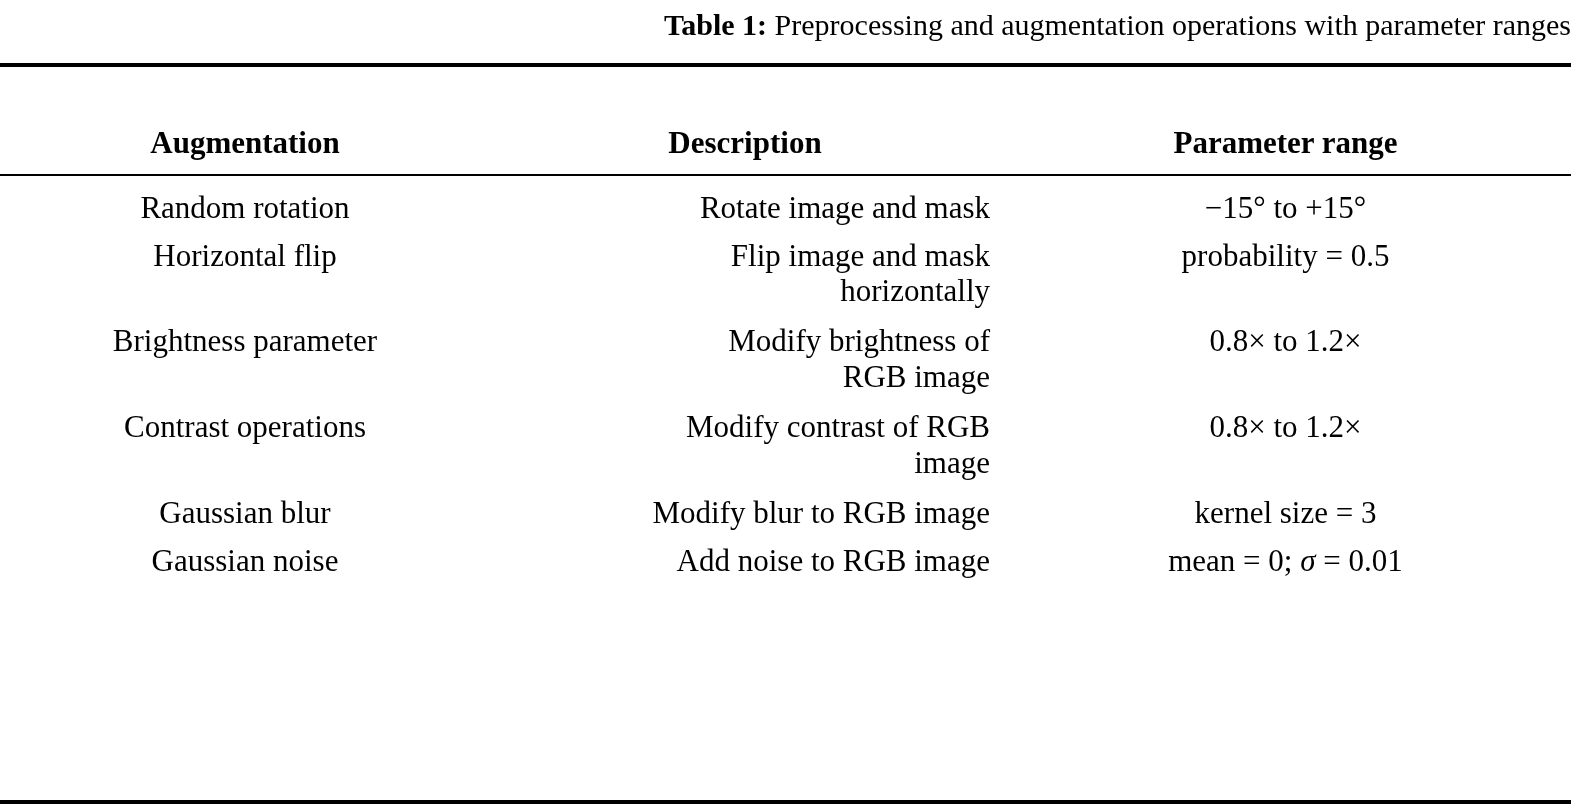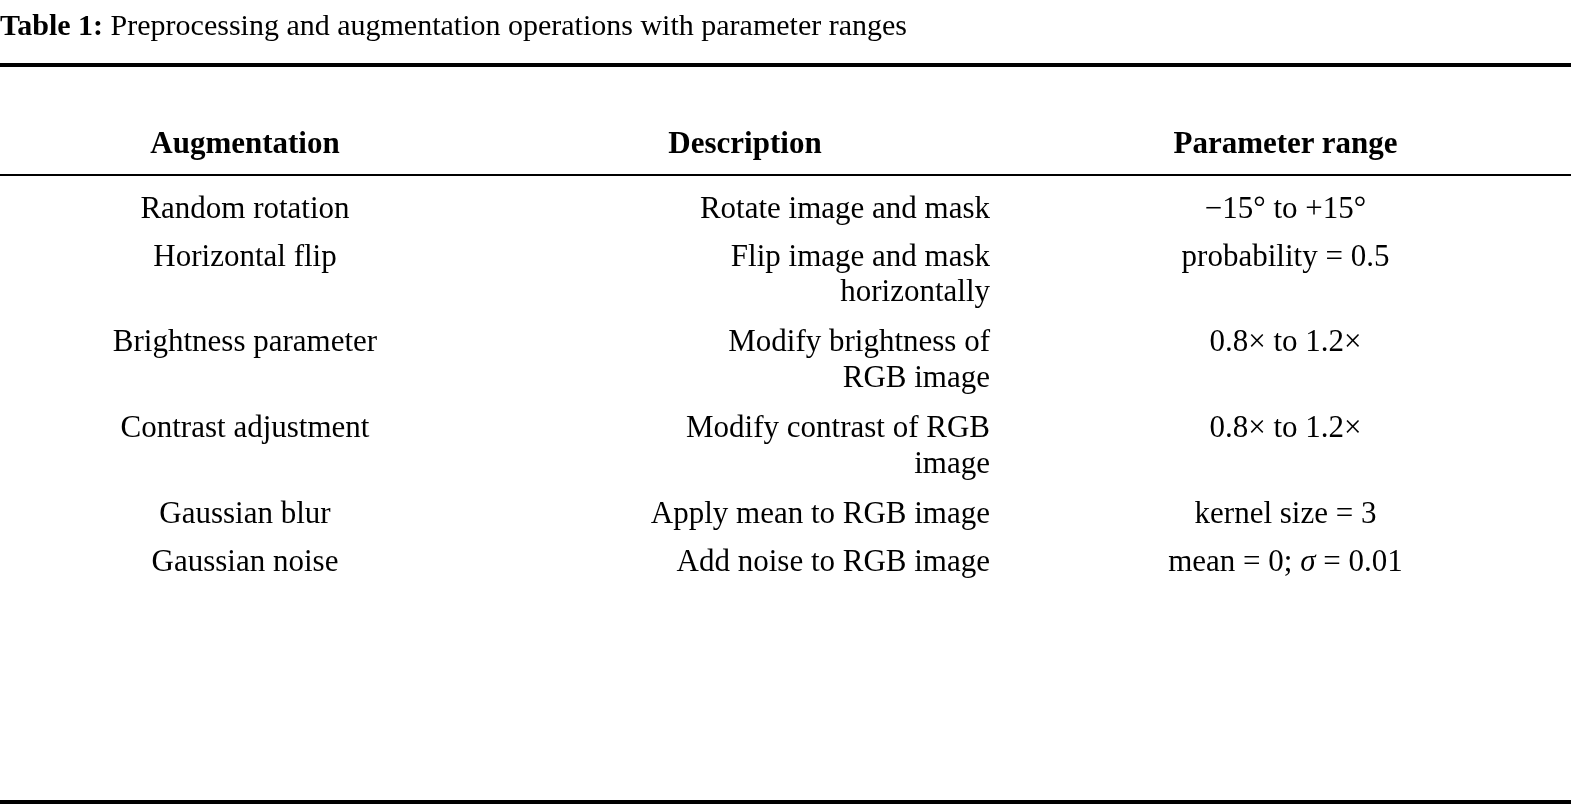--- a/index.html
+++ b/index.html
@@ -19,21 +19,21 @@
   .table-figure {
     width: 1571px;
     height: 804px;
     box-sizing: border-box;
     display: flex;
     flex-direction: column;
   }
 
   
   .caption {
-    text-align: left;
+    text-align: right;
     font-size: 30px;
     line-height: 1.0;
     padding-top: 10px;
     padding-bottom: 0;
     white-space: nowrap;
   }
   .caption-label {
     font-weight: bold;
   }
   .caption-text {
@@ -152,32 +152,32 @@
       <tr class="row-tall">
         <td>Brightness parameter</td>
         <td>
           <span class="cell-line">Modify brightness of</span>
           <span class="cell-line">RGB image</span>
         </td>
         <td>0.8× to 1.2×</td>
       </tr>
 
       <tr class="row-tall">
-        <td>Contrast adjustment</td>
+        <td>Contrast operations</td>
         <td>
           <span class="cell-line">Modify contrast of RGB</span>
           <span class="cell-line">image</span>
         </td>
         <td>0.8× to 1.2×</td>
       </tr>
 
       <tr>
         <td>Gaussian blur</td>
         <td>
-          <span class="cell-line">Apply mean to RGB image</span>
+          <span class="cell-line">Modify blur to RGB image</span>
         </td>
         <td>kernel size = 3</td>
       </tr>
 
       <tr>
         <td>Gaussian noise</td>
         <td>
           <span class="cell-line">Add noise to RGB image</span>
         </td>
         <td><span>mean = 0; </span><span class="sym-italic">σ</span><span> = 0.01</span></td>

